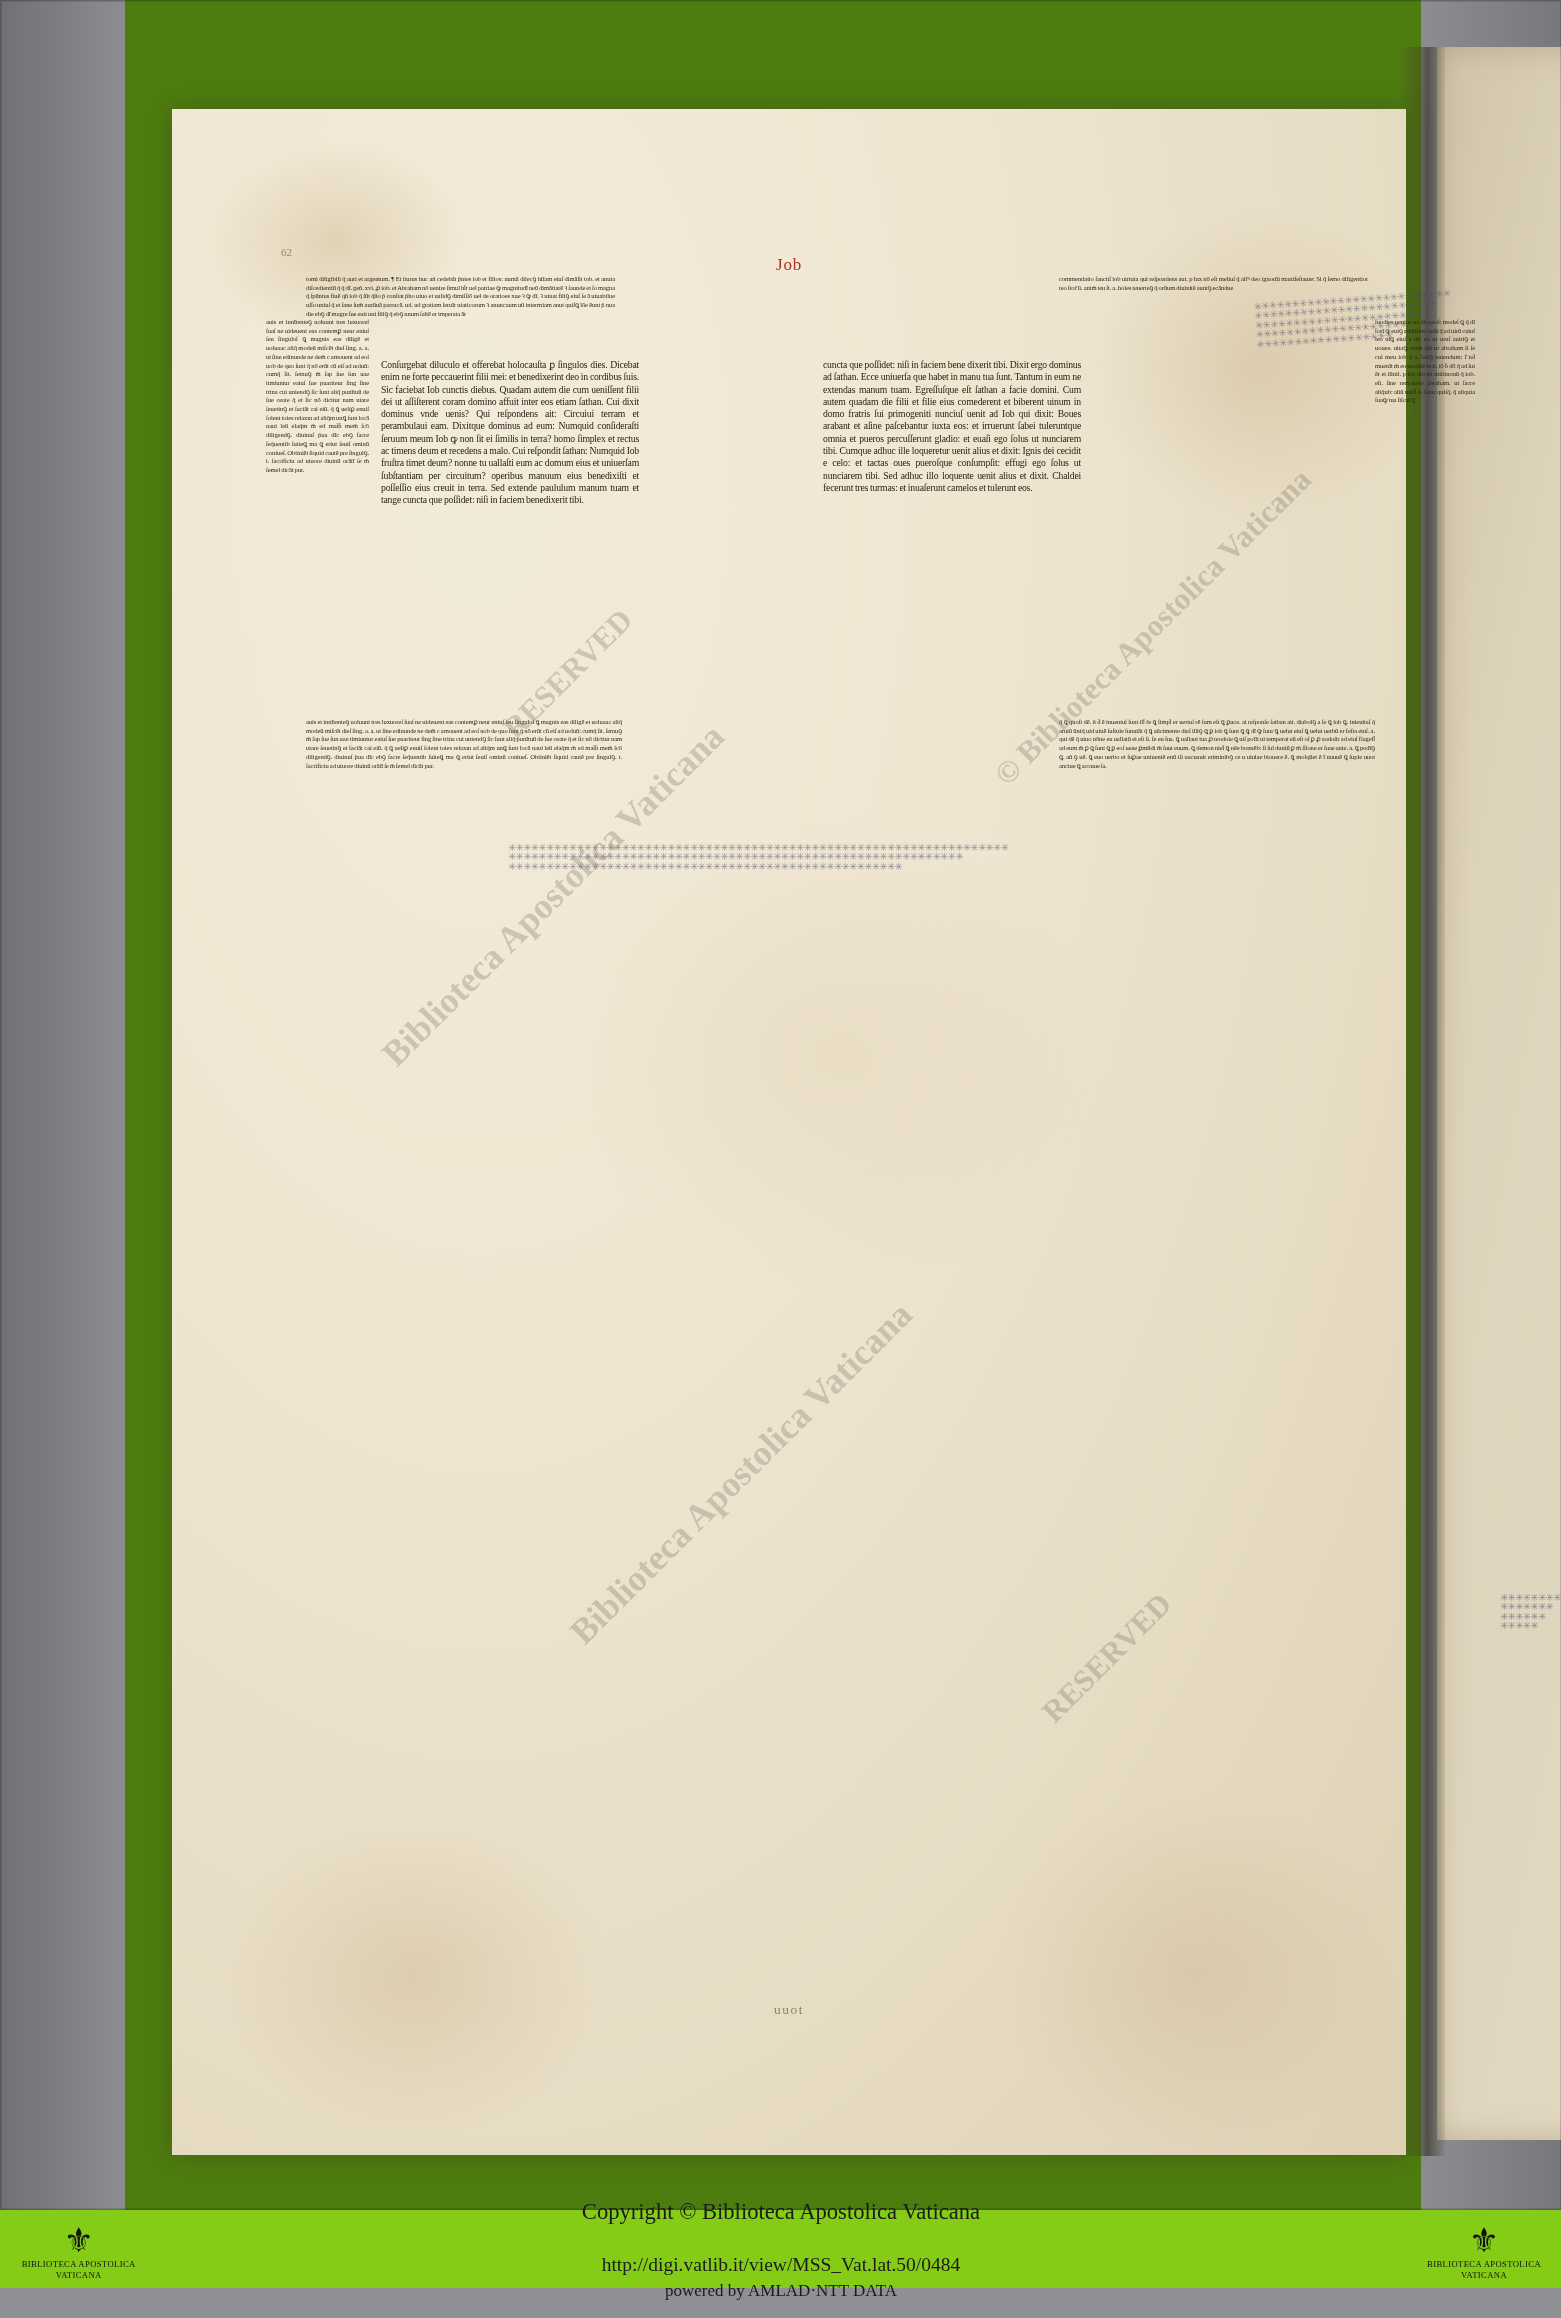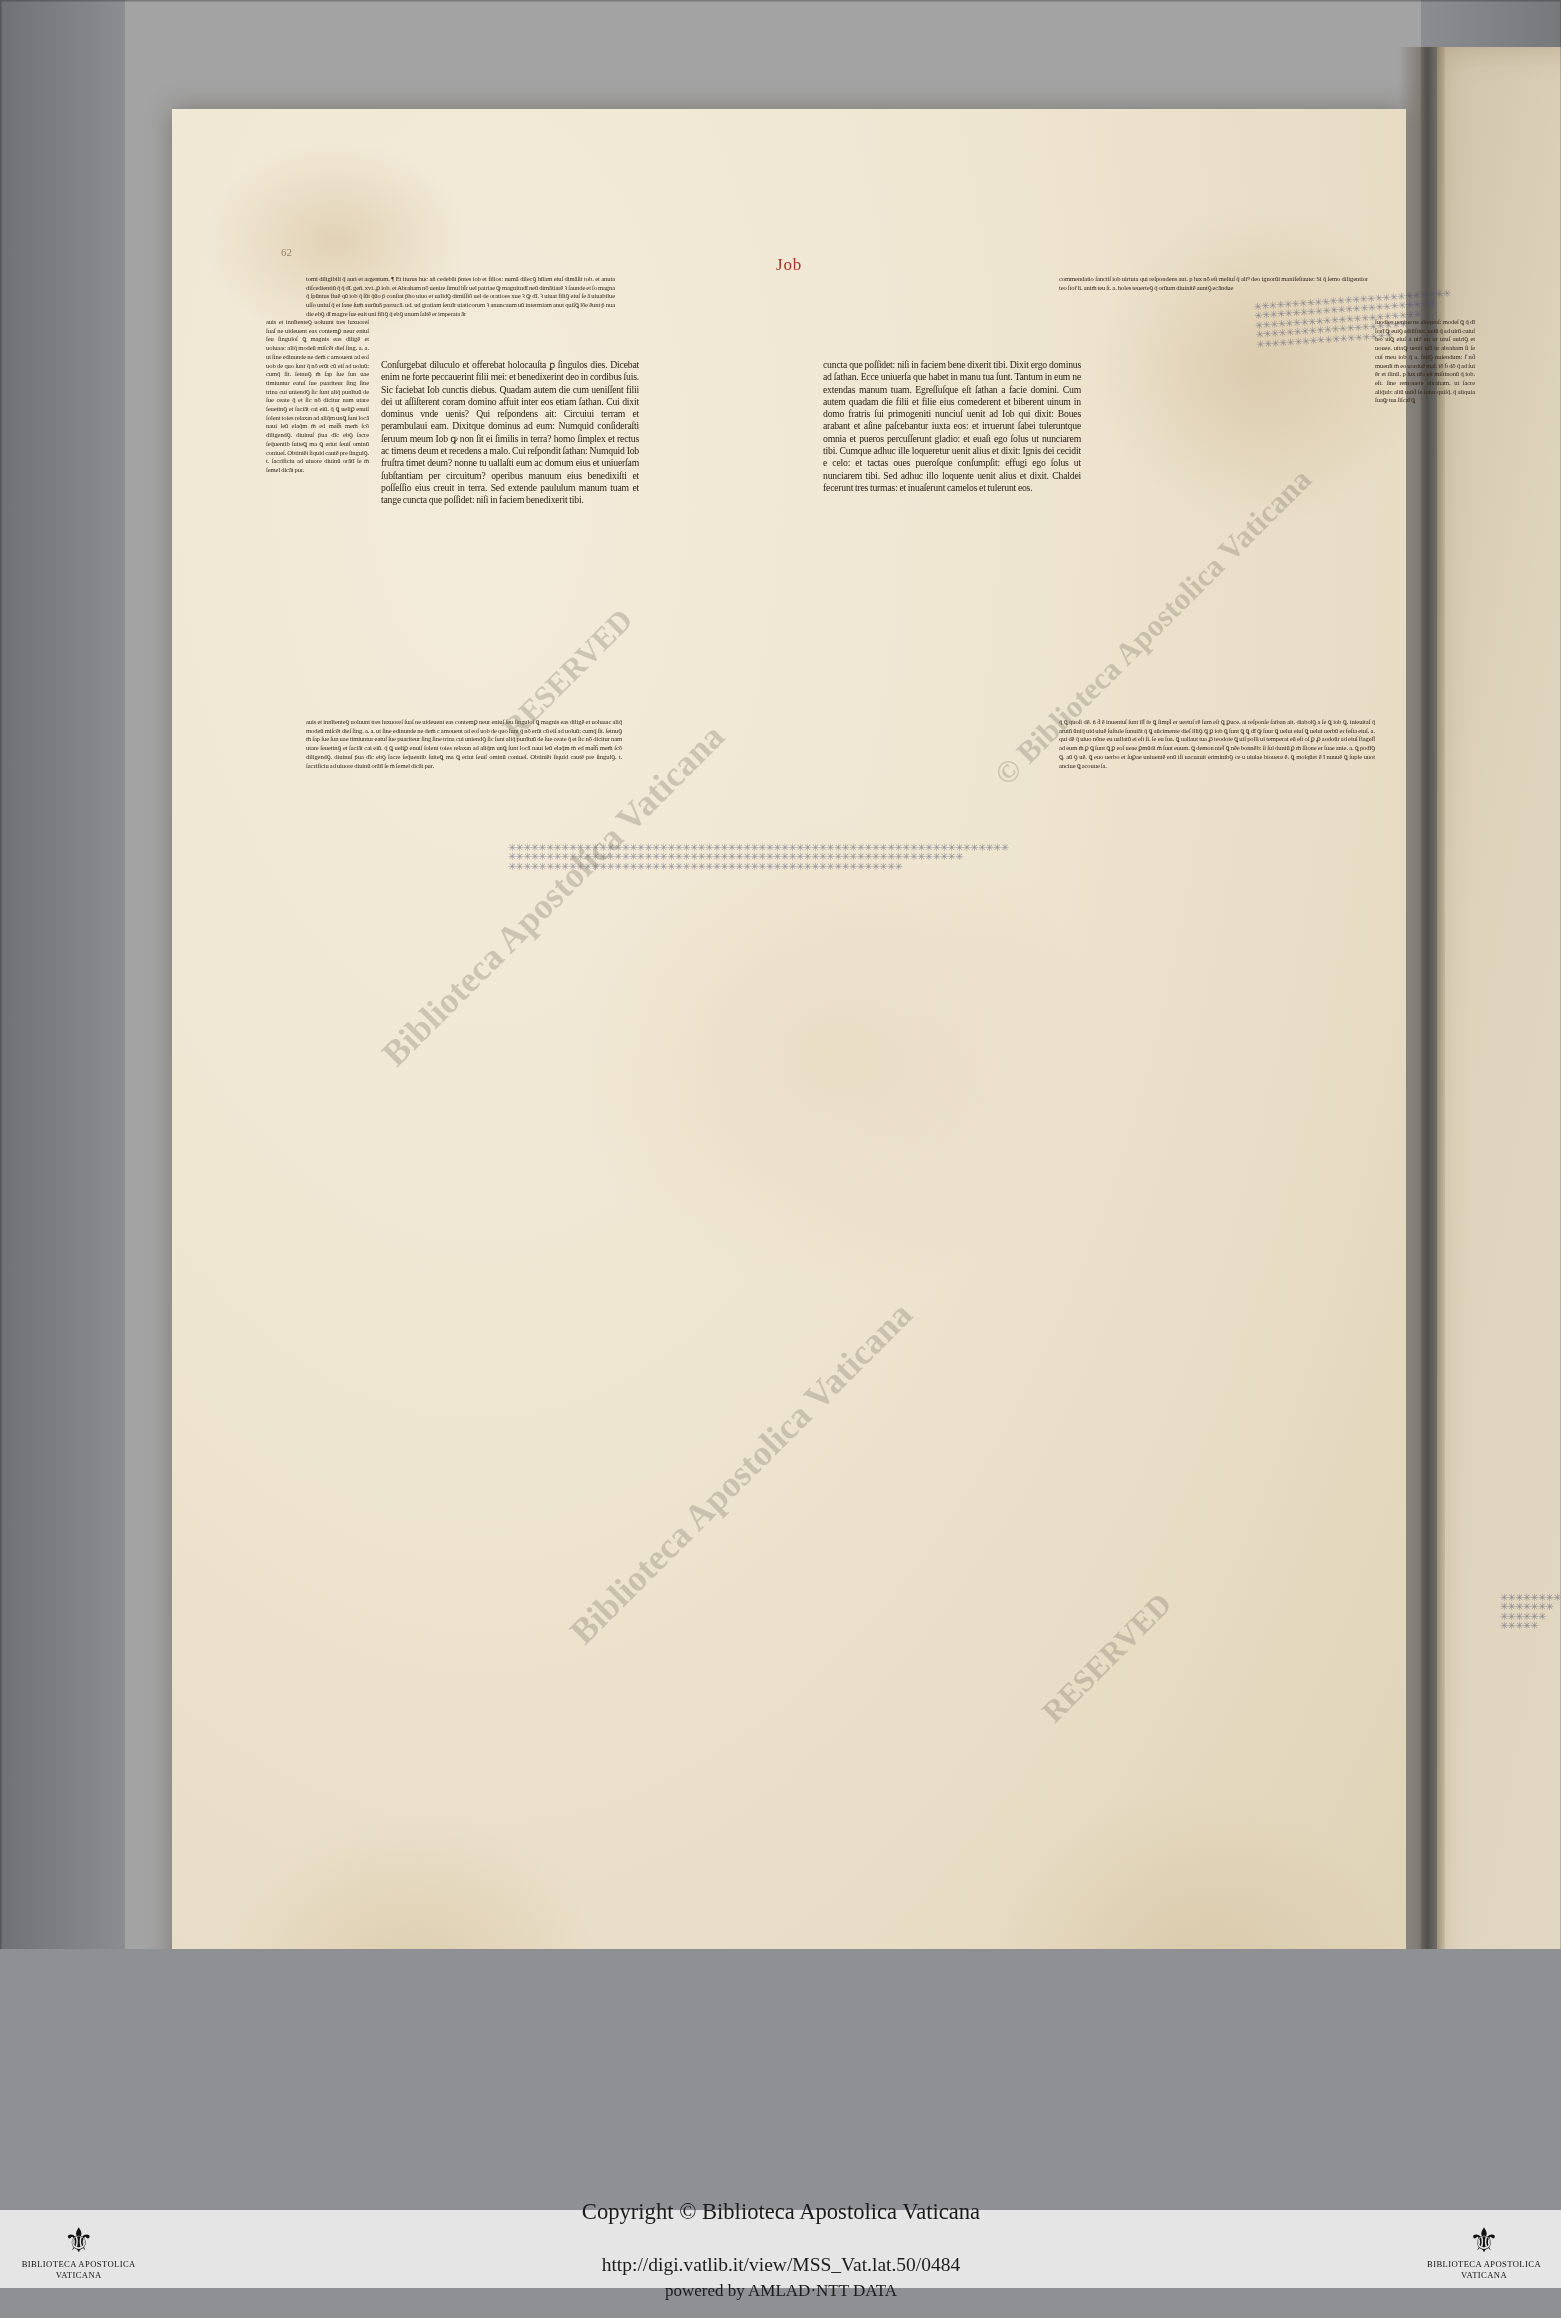--- a/index.html
+++ b/index.html
@@ -13,22 +13,22 @@
     position: relative;
     font-family: "Liberation Serif", serif;
     overflow: hidden;
   }
 
   
   #scan {
     position: absolute;
     left: 0; top: 0;
     width: 1562px;
-    height: 1949px;
-    background: #a3a3a3;
+    height: 2210px;
+    background: #4d7c0f;
     overflow: hidden;
   }
 
   
   #scan .backdrop-left {
     position: absolute;
     left: 0; top: 0; width: 125px; height: 2210px;
     background: linear-gradient(90deg,#6f7174,#8b8d90);
   }
   #scan .backdrop-right {
@@ -192,21 +192,21 @@
   #wm-4 { left: 851px;top: 1531px; font-size: 31px; transform: rotate(-45deg); }
   #wm-5 { left: 336px; top: 1343px; font-size: 36px; transform: rotate(-45deg); }
 
   
   #footer {
     position: absolute;
     left: 0;
     top: 2210px;
     width: 1562px;
     height: 78px;
-    background: #e5e5e5;
+    background: #84cc16;
     display: flex;
     align-items: center;
     justify-content: center;
   }
   #footer .credit {
     text-align: center;
     color: #1b1b1b;
     font-family: "Liberation Serif", serif;
   }
   #footer .credit .line1 { font-size: 22.6px; line-height: 31px; }

